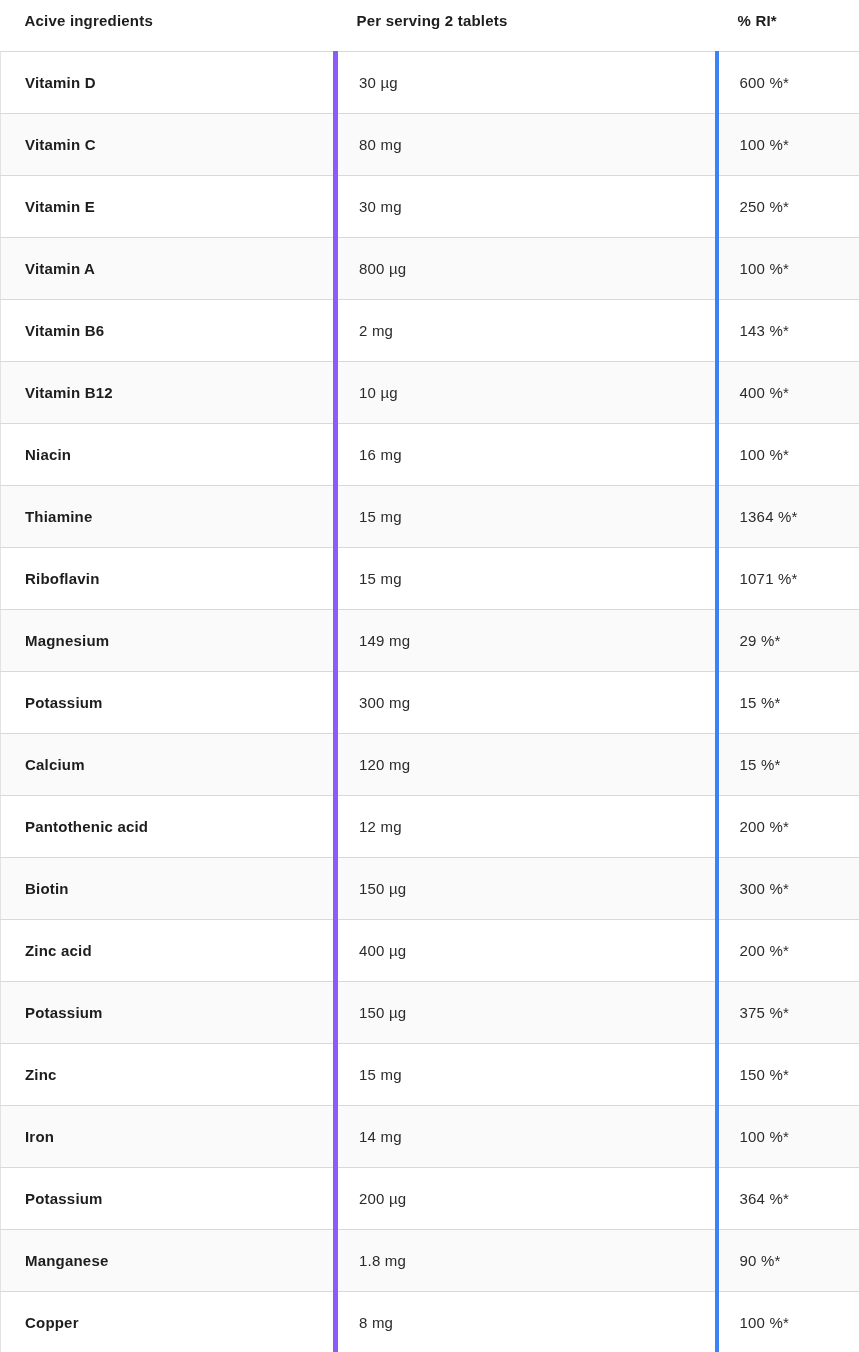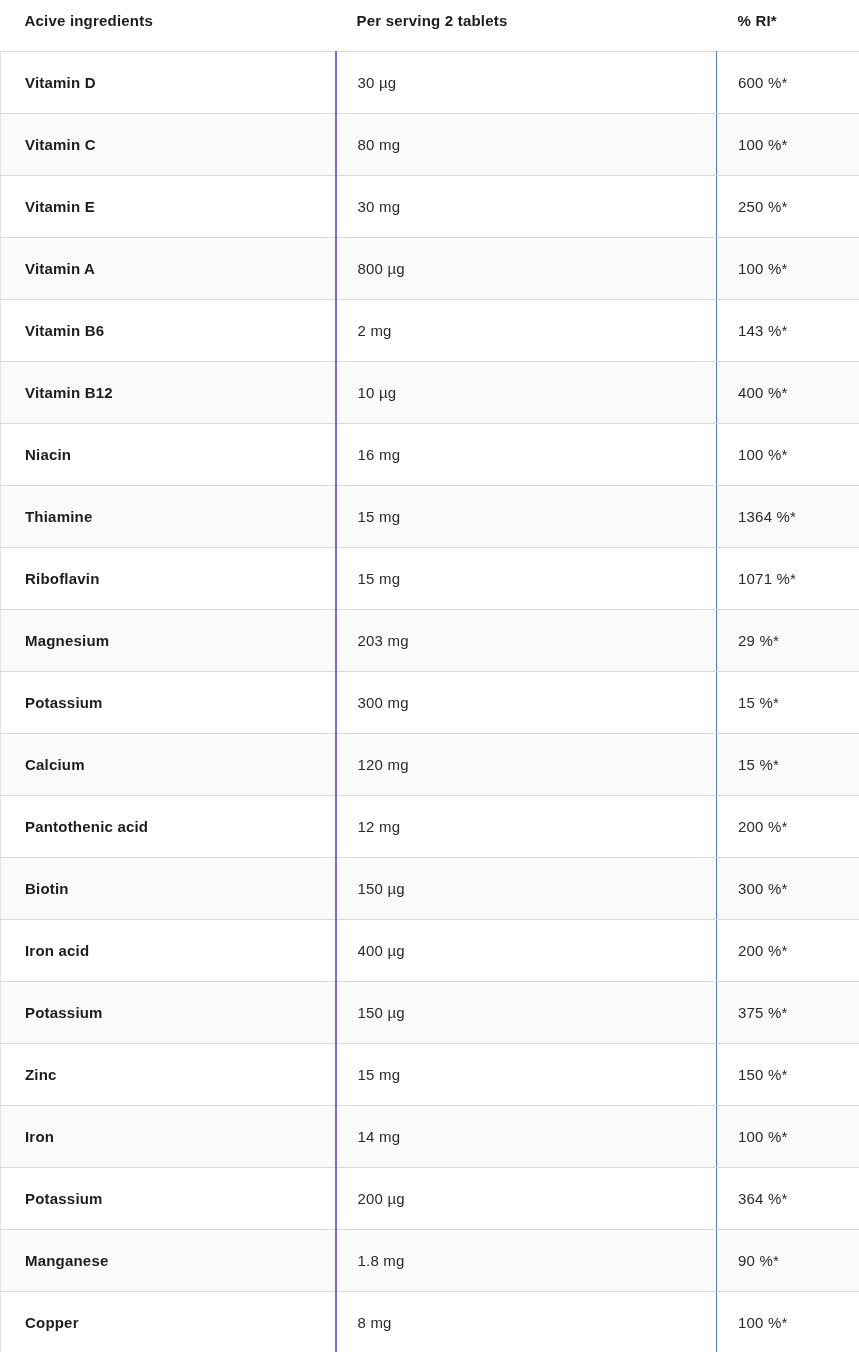--- a/index.html
+++ b/index.html
@@ -46,27 +46,27 @@
     letter-spacing: 0.2px;
     border-bottom: 1px solid #d9d9d9;
     background: #ffffff;
   }
   tbody tr:first-child td { border-top: 1px solid #d9d9d9; }
   tbody td.c1 {
     padding-left: 24px;
     font-weight: 700;
     color: #1d1d1f;
     border-left: 1px solid #e3e3e3;
-    border-right: 2px solid #8b5cf6;
+    border-right: 5px solid #8b5cf6;
   }
   tbody td.c2 {
     padding-left: 21px;
     font-weight: 400;
     color: #2b2b2e;
-    border-right: 1px solid #3b82f6;
+    border-right: 4px solid #3b82f6;
   }
   tbody td.c3 {
     padding-left: 21px;
     font-weight: 400;
     color: #2b2b2e;
   }
   tbody tr:nth-child(even) td { background: #fafafa; }
 </style>
 </head>
 <body>
@@ -135,21 +135,21 @@
   </tr>
 
   <tr>
     <td class="c1">Riboflavin</td>
     <td class="c2">15 mg</td>
     <td class="c3">1071 %*</td>
   </tr>
 
   <tr>
     <td class="c1">Magnesium</td>
-    <td class="c2">203 mg</td>
+    <td class="c2">149 mg</td>
     <td class="c3">29 %*</td>
   </tr>
 
   <tr>
     <td class="c1">Potassium</td>
     <td class="c2">300 mg</td>
     <td class="c3">15 %*</td>
   </tr>
 
   <tr>
@@ -164,21 +164,21 @@
     <td class="c3">200 %*</td>
   </tr>
 
   <tr>
     <td class="c1">Biotin</td>
     <td class="c2">150 µg</td>
     <td class="c3">300 %*</td>
   </tr>
 
   <tr>
-    <td class="c1">Iron acid</td>
+    <td class="c1">Zinc acid</td>
     <td class="c2">400 µg</td>
     <td class="c3">200 %*</td>
   </tr>
 
   <tr>
     <td class="c1">Potassium</td>
     <td class="c2">150 µg</td>
     <td class="c3">375 %*</td>
   </tr>
 

